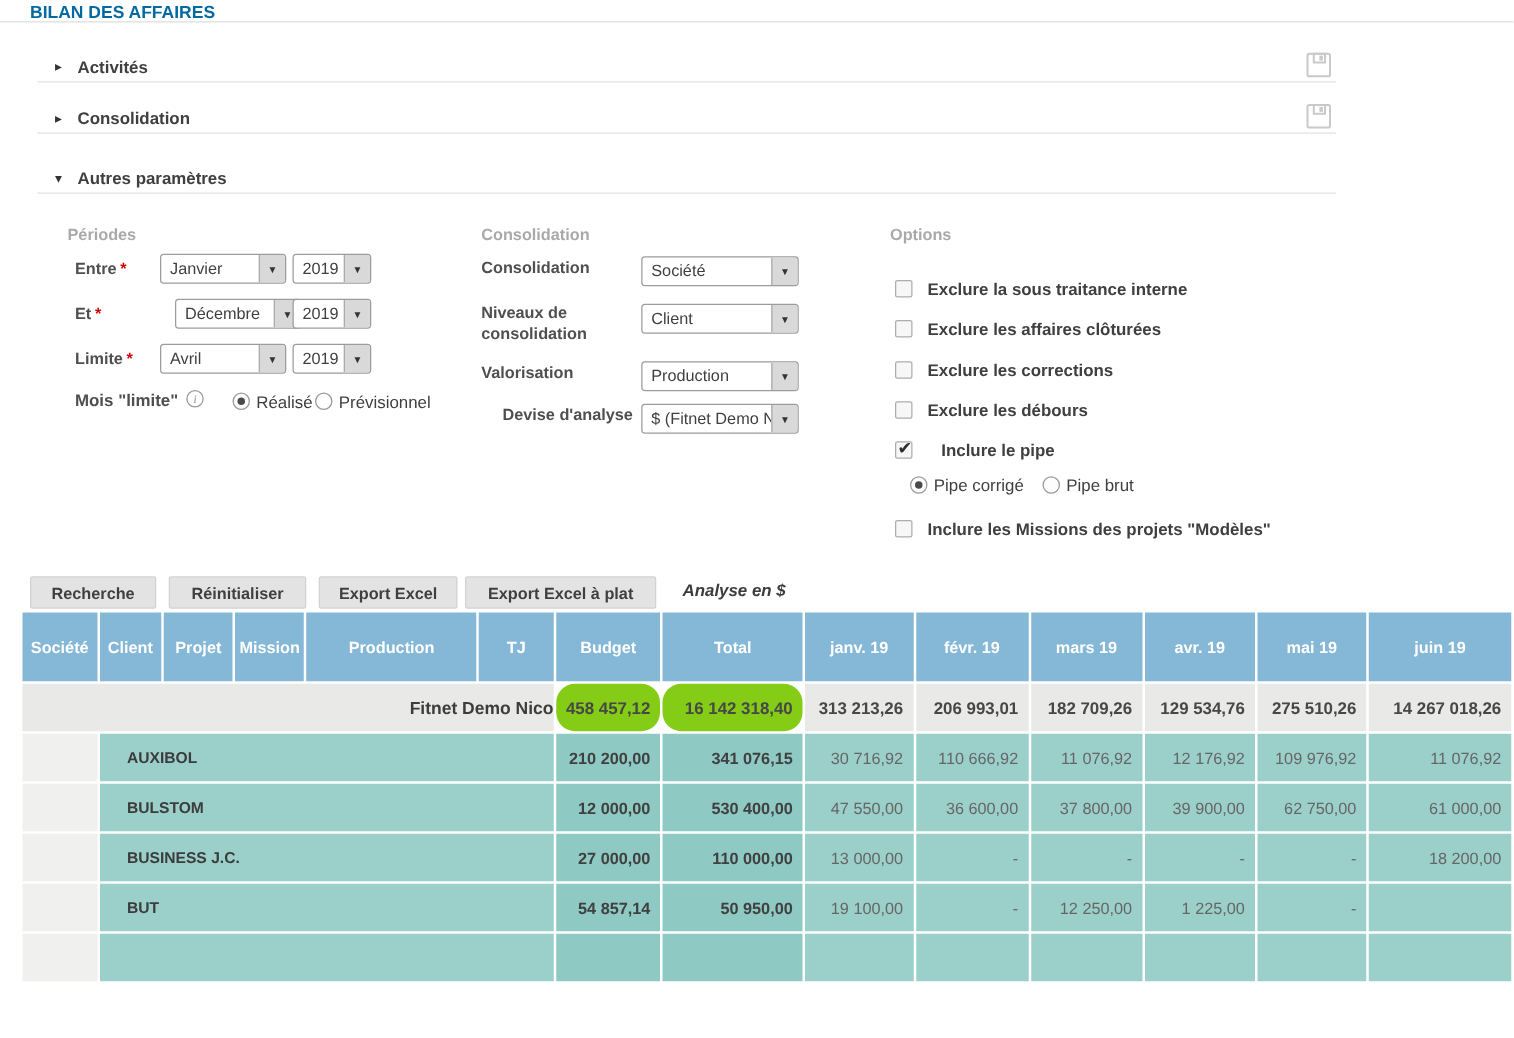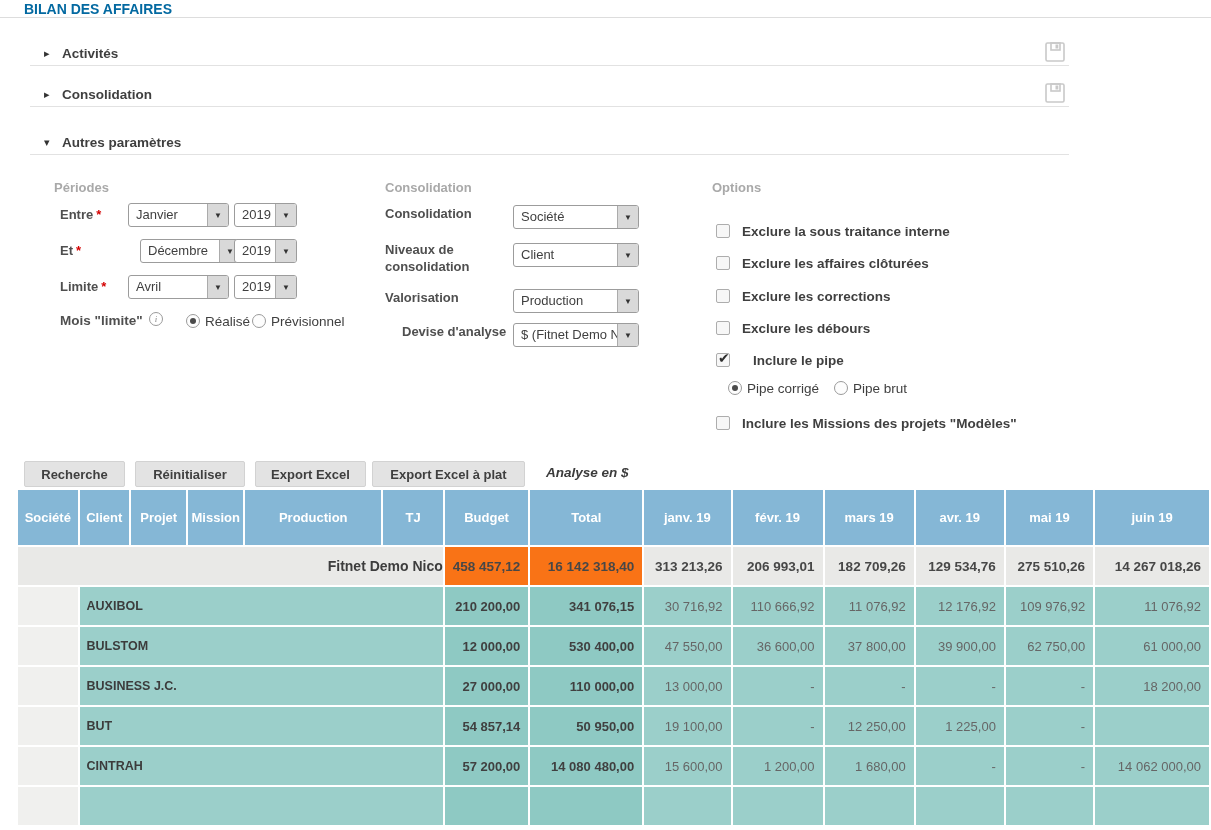--- a/index.html
+++ b/index.html
@@ -53,23 +53,23 @@
   .analysis { position:absolute; left:546px; top:465px; font-size:13.5px; font-weight:bold; font-style:italic; color:#3c3c3c; }
 
   
   .tbl-wrap { position:absolute; left:16px; top:488px; }
   table.tbl { border-collapse:separate; border-spacing:2px; table-layout:fixed; }
   .tbl th { background:#85b7d6; color:#fff; font-weight:bold; font-size:13px; height:55px;
             text-align:center; padding:0 3px; overflow:hidden; white-space:nowrap; }
   .tbl td { height:38px; overflow:hidden; white-space:nowrap; font-size:13px; }
   .row-company td { background:#e9e9e7; font-weight:bold; color:#474747; font-size:13.5px; }
   .row-company td.company-name { text-align:right; padding-left:6px; font-size:14px; color:#3d3d3d; }
-  .row-company td.val-strong { background:#f97316; }
+  .row-company td.val-strong { background:#84cc16;border-radius:15px; }
   td.societe-cell { background:#f0f0ee; }
-  td.client-name { background:#9bcfca; font-weight:bold; color:#3c3c3c; text-align:left; padding-left:7px; font-size:12.5px; }
+  td.client-name { background:#9bcfca; font-weight:bold; color:#3c3c3c; text-align:left; padding-left:22px; font-size:12.5px; }
   td.num { text-align:right; padding-right:8px; }
   td.num-strong { background:#8ec9c3; font-weight:bold; color:#404040; }
   td.num-month { background:#9bcfca; color:#666; }
 </style>
 </head>
 <body>
 
 <div class="page-title">BILAN DES AFFAIRES</div>
 <div class="title-rule"></div>
 
@@ -324,32 +324,20 @@
           <td class="num num-strong">50 950,00</td>
           <td class="num num-month">19 100,00</td>
           <td class="num num-month">-</td>
           <td class="num num-month">12 250,00</td>
           <td class="num num-month">1 225,00</td>
           <td class="num num-month">-</td>
           <td class="num num-month"></td>
         </tr>
         <tr class="row-client">
           <td class="societe-cell"></td>
-          <td class="client-name" colspan="5">CINTRAH</td>
-          <td class="num num-strong">57 200,00</td>
-          <td class="num num-strong">14 080 480,00</td>
-          <td class="num num-month">15 600,00</td>
-          <td class="num num-month">1 200,00</td>
-          <td class="num num-month">1 680,00</td>
-          <td class="num num-month">-</td>
-          <td class="num num-month">-</td>
-          <td class="num num-month">14 062 000,00</td>
-        </tr>
-        <tr class="row-client">
-          <td class="societe-cell"></td>
           <td class="client-name" colspan="5"></td>
           <td class="num num-strong"></td>
           <td class="num num-strong"></td>
           <td class="num num-month"></td>
           <td class="num num-month"></td>
           <td class="num num-month"></td>
           <td class="num num-month"></td>
           <td class="num num-month"></td>
           <td class="num num-month"></td>
         </tr>

